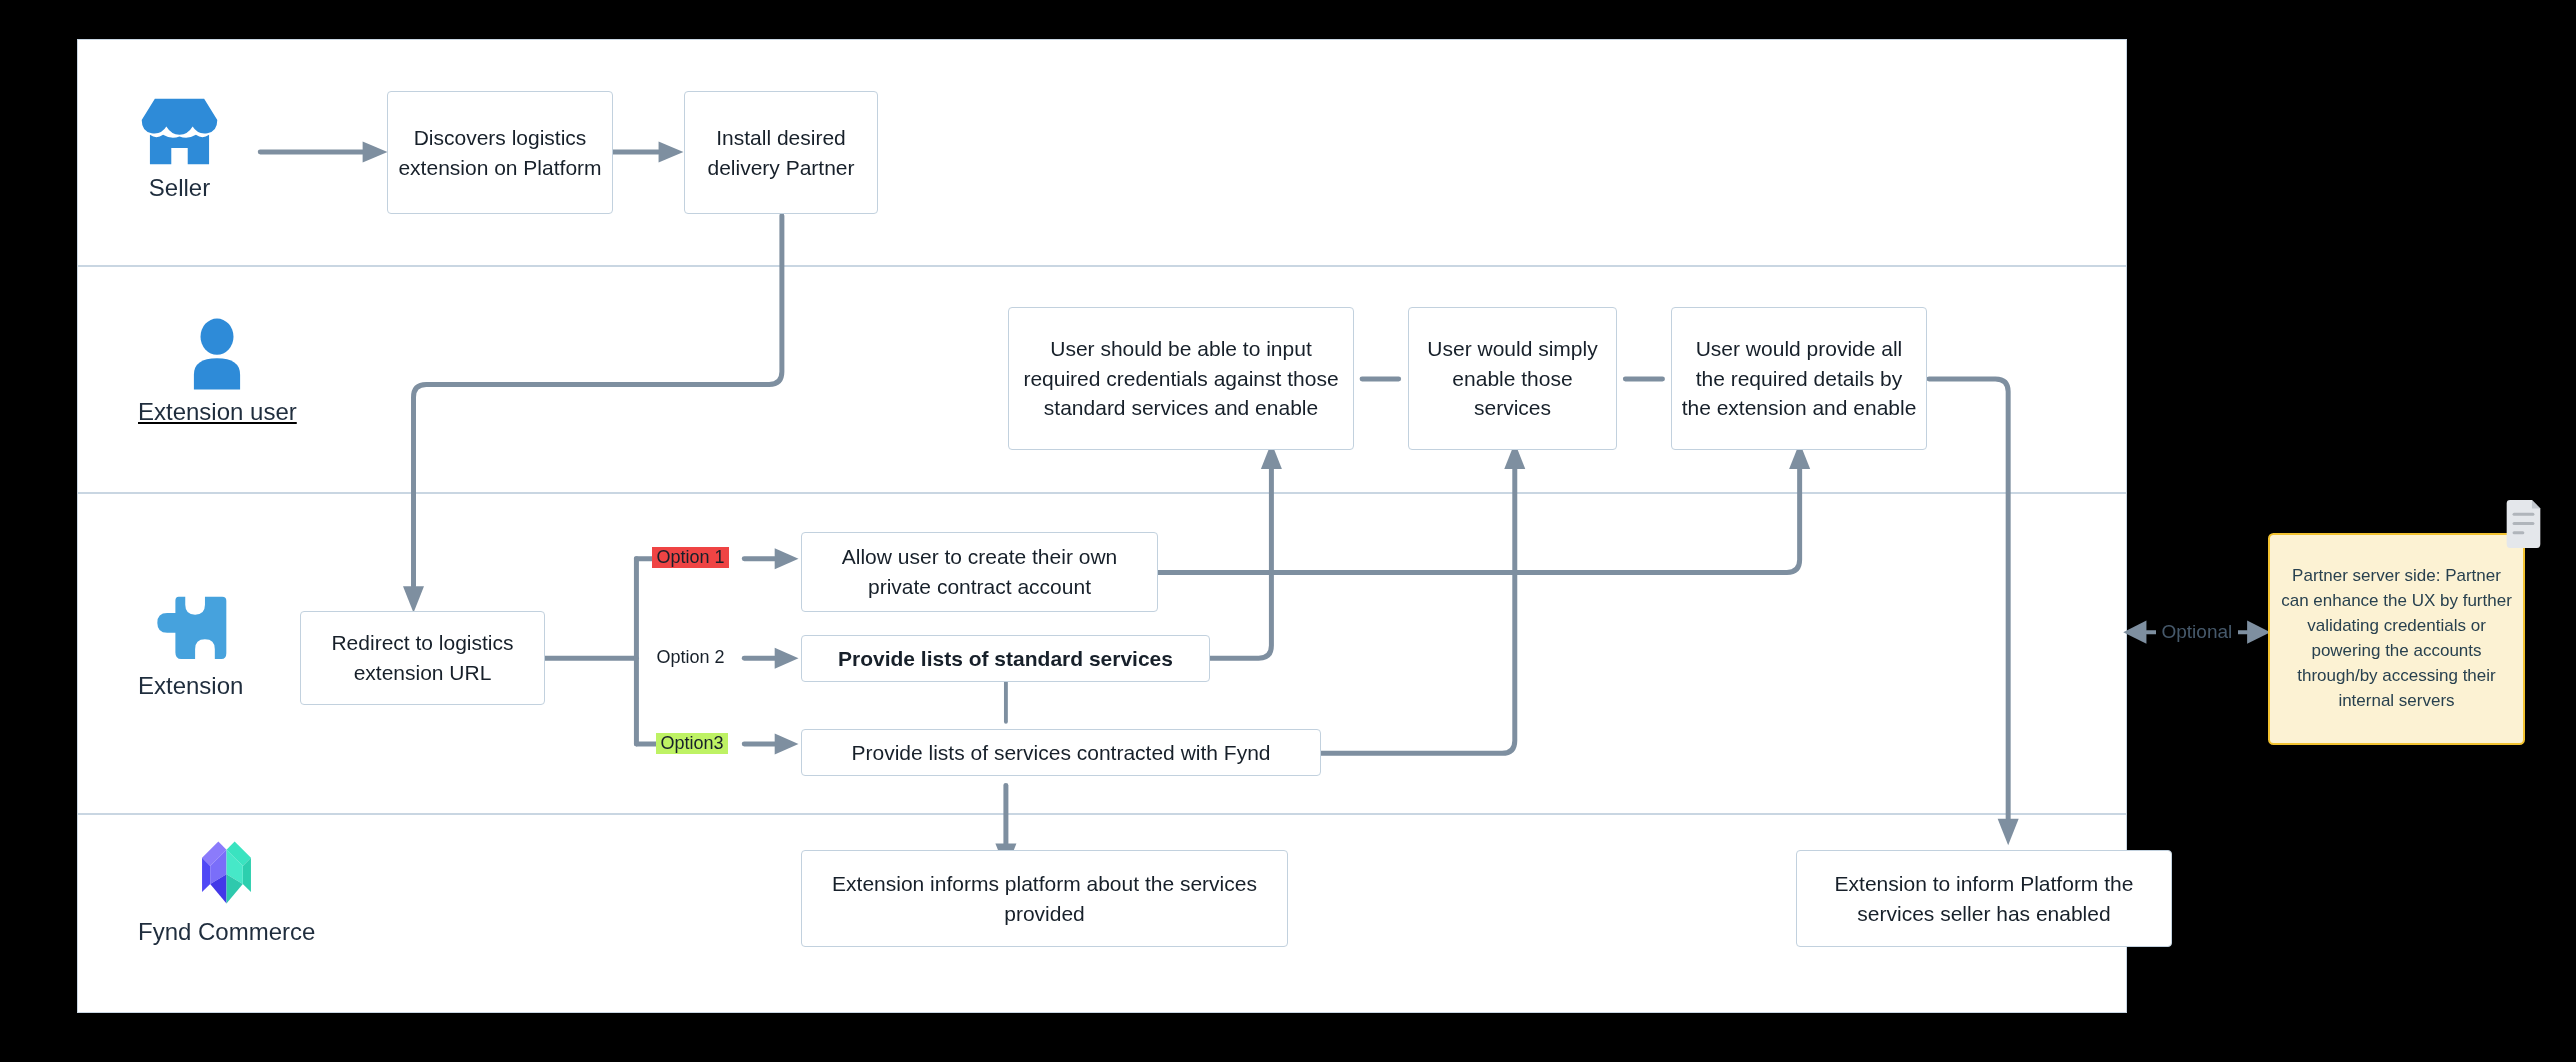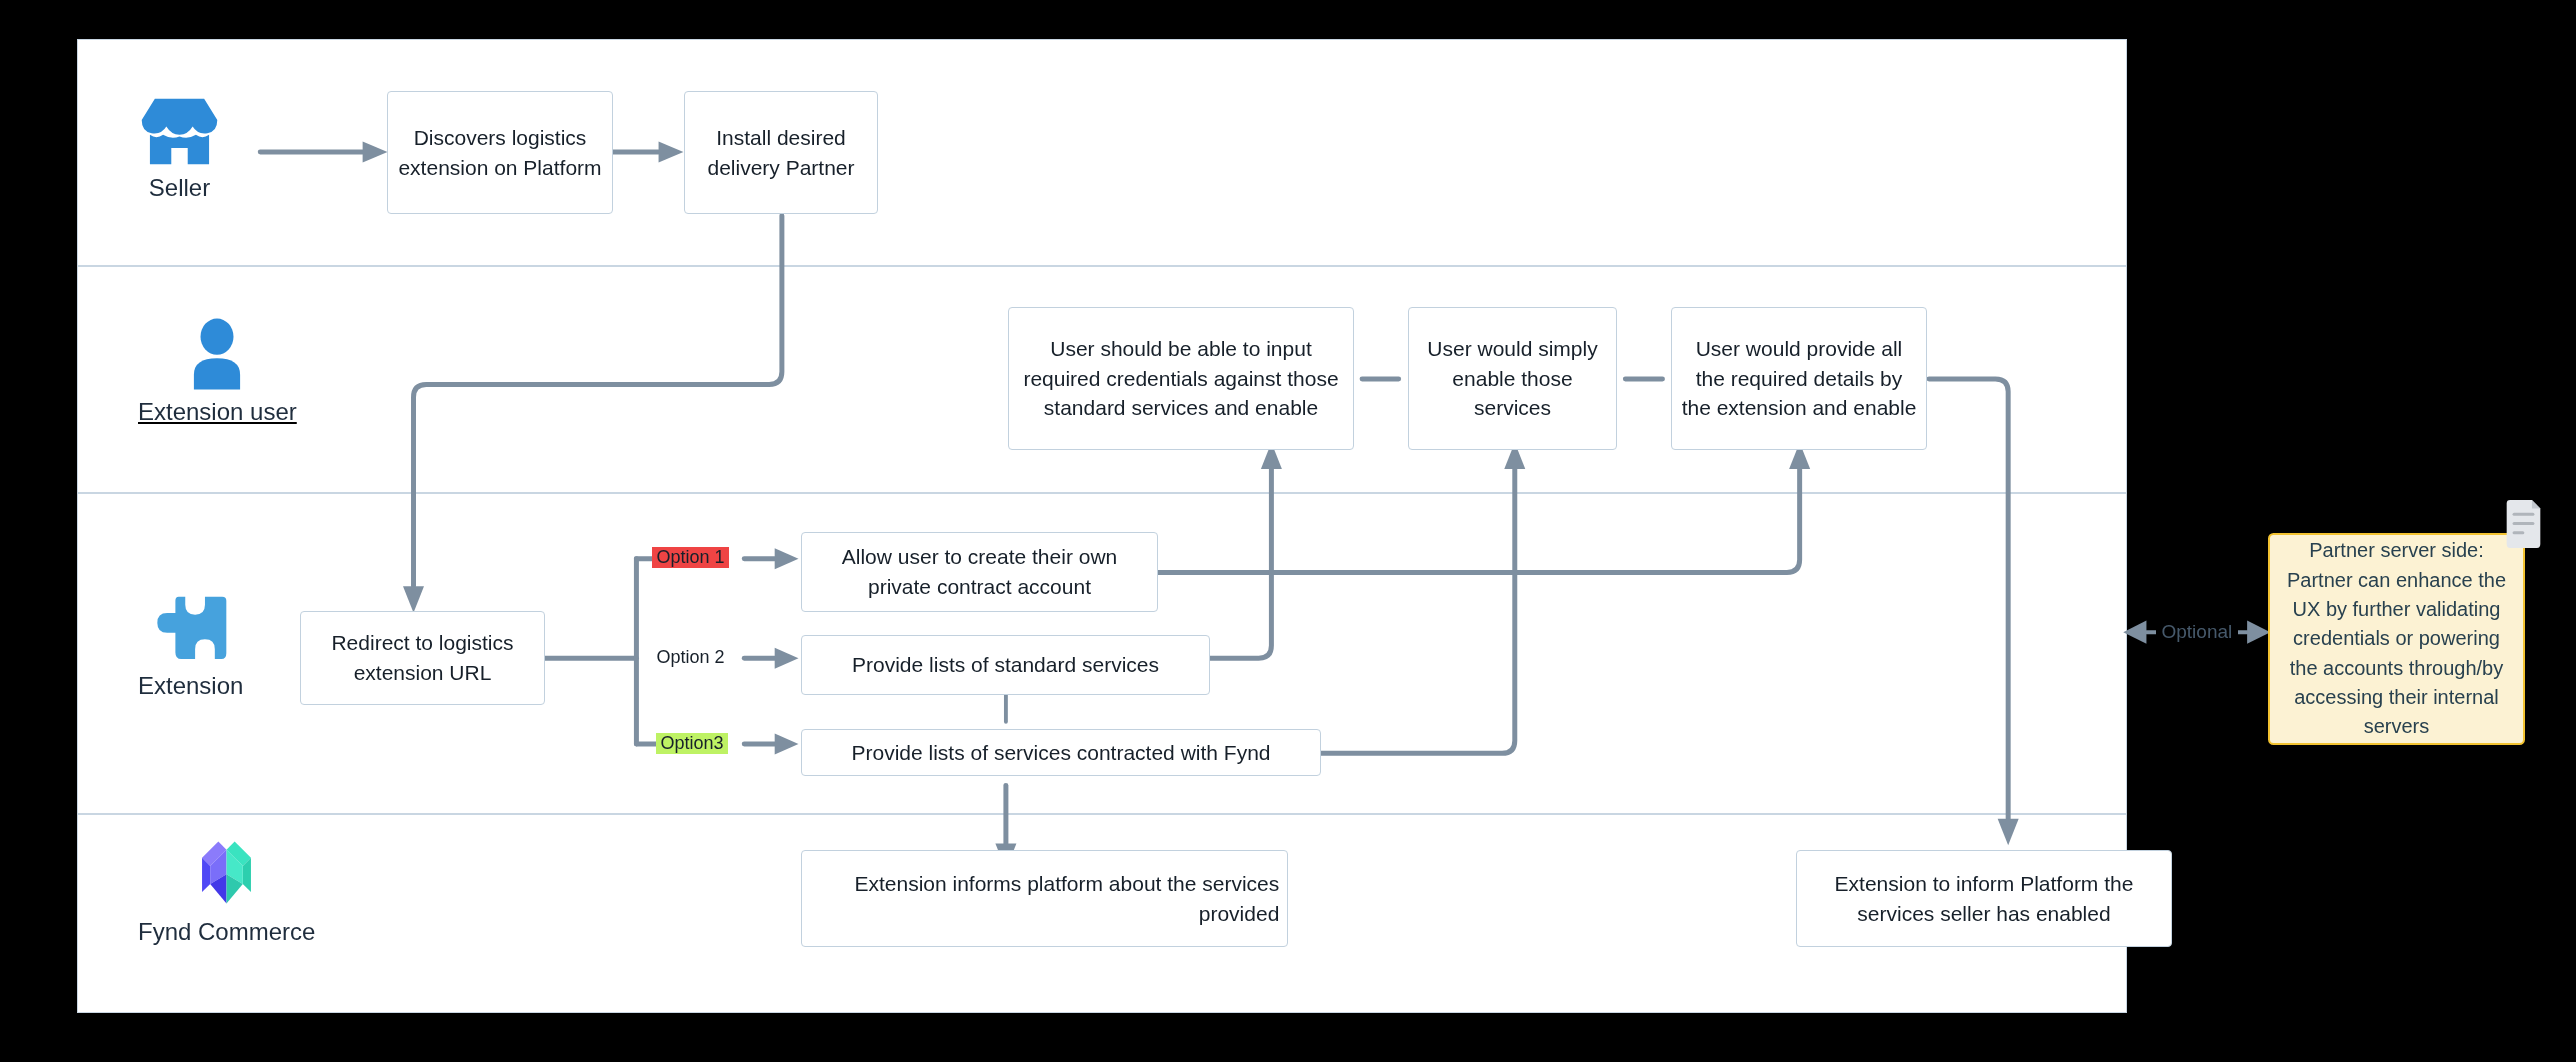--- a/index.html
+++ b/index.html
@@ -14,21 +14,21 @@
   .role{position:absolute;display:flex;flex-direction:column;align-items:center;}
   .role-label{margin-top:7.7px;font-size:24px;color:#1f2d3d;white-space:nowrap;
               font-family:"Liberation Sans",sans-serif;}
 
   .node{position:absolute;background:#fff;border:1.7px solid #c2d1de;border-radius:4px;
         box-sizing:border-box;display:flex;align-items:center;justify-content:center;
         text-align:center;color:#17202a;font-size:21px;line-height:1.42;padding:5.5px 7.7px;}
 
   .note{position:absolute;background:#fcf2d3;border:2.2px solid #f2c230;border-radius:5.5px;
         box-sizing:border-box;display:flex;align-items:center;justify-content:center;
-        text-align:center;color:#28414f;font-size:20px;line-height:1.47;padding:7.7px 10px;}
+        text-align:center;color:#28414f;font-size:17px;line-height:1.47;padding:7.7px 10px;}
 
   .edgelabel{position:absolute;color:#17202a;font-size:18px;white-space:nowrap;}
   .optlabel{position:absolute;color:#46596b;font-size:19px;white-space:nowrap;}
 
   svg.conn{position:absolute;left:0;top:0;width:2576px;height:1062px;overflow:visible;
            pointer-events:none;}
   .ln{fill:none;stroke:#7e8fa0;stroke-width:9;stroke-linecap:round;stroke-linejoin:round;}
   .ln-thin{fill:none;stroke:#7e8fa0;stroke-width:7;stroke-linecap:round;}
   .ahead{fill:#7e8fa0;}
 </style>
@@ -140,25 +140,25 @@
   <div class="node" style="left:1408px;top:307px;width:209px;height:143px;">User would simply enable those services</div>
 
   <div class="node" style="left:1008px;top:307px;width:346px;height:143px;">User should be able to input required credentials against those standard services and enable</div>
 
   <div class="node" style="left:1671px;top:307px;width:256px;height:143px;">User would provide all the required details by the extension and enable</div>
 
   <div class="node" style="left:300px;top:611px;width:245px;height:94px;">Redirect to logistics extension URL</div>
 
   <div class="node" style="left:801px;top:532px;width:357px;height:80px;">Allow user to create their own private contract account</div>
 
-  <div class="node" style="left:801px;top:635px;width:409px;height:60px;">Provide lists of standard services</div>
+  <div class="node" style="left:801px;top:635px;width:409px;height:47px;font-weight:bold;">Provide lists of standard services</div>
 
   <div class="node" style="left:801px;top:729px;width:520px;height:47px;">Provide lists of services contracted with Fynd</div>
 
-  <div class="node" style="left:801px;top:850px;width:487px;height:97px;text-align:right;">Extension informs platform about the services provided</div>
+  <div class="node" style="left:801px;top:850px;width:487px;height:97px;">Extension informs platform about the services provided</div>
 
   <div class="node" style="left:1796px;top:850px;width:376px;height:97px;">Extension to inform Platform the services seller has enabled</div>
 
   <div class="edgelabel" style="left:652px;top:547px;background:#ef4444;padding:0 4.4px;">Option 1</div>
   <div class="edgelabel" style="left:652px;top:647px;background:#fff;padding:0 4.4px;">Option 2</div>
   <div class="edgelabel" style="left:656px;top:733px;background:#bef264;padding:0 4.4px;">Option3</div>
 
   <div class="note" style="left:2268px;top:533px;width:257px;height:212px;">Partner server side: Partner can enhance the UX by further validating credentials or powering the accounts through/by accessing their internal servers</div>
 
   <svg style="position:absolute;left:2505px;top:500px;width:37px;height:48px;" viewBox="0 0 44 57">

